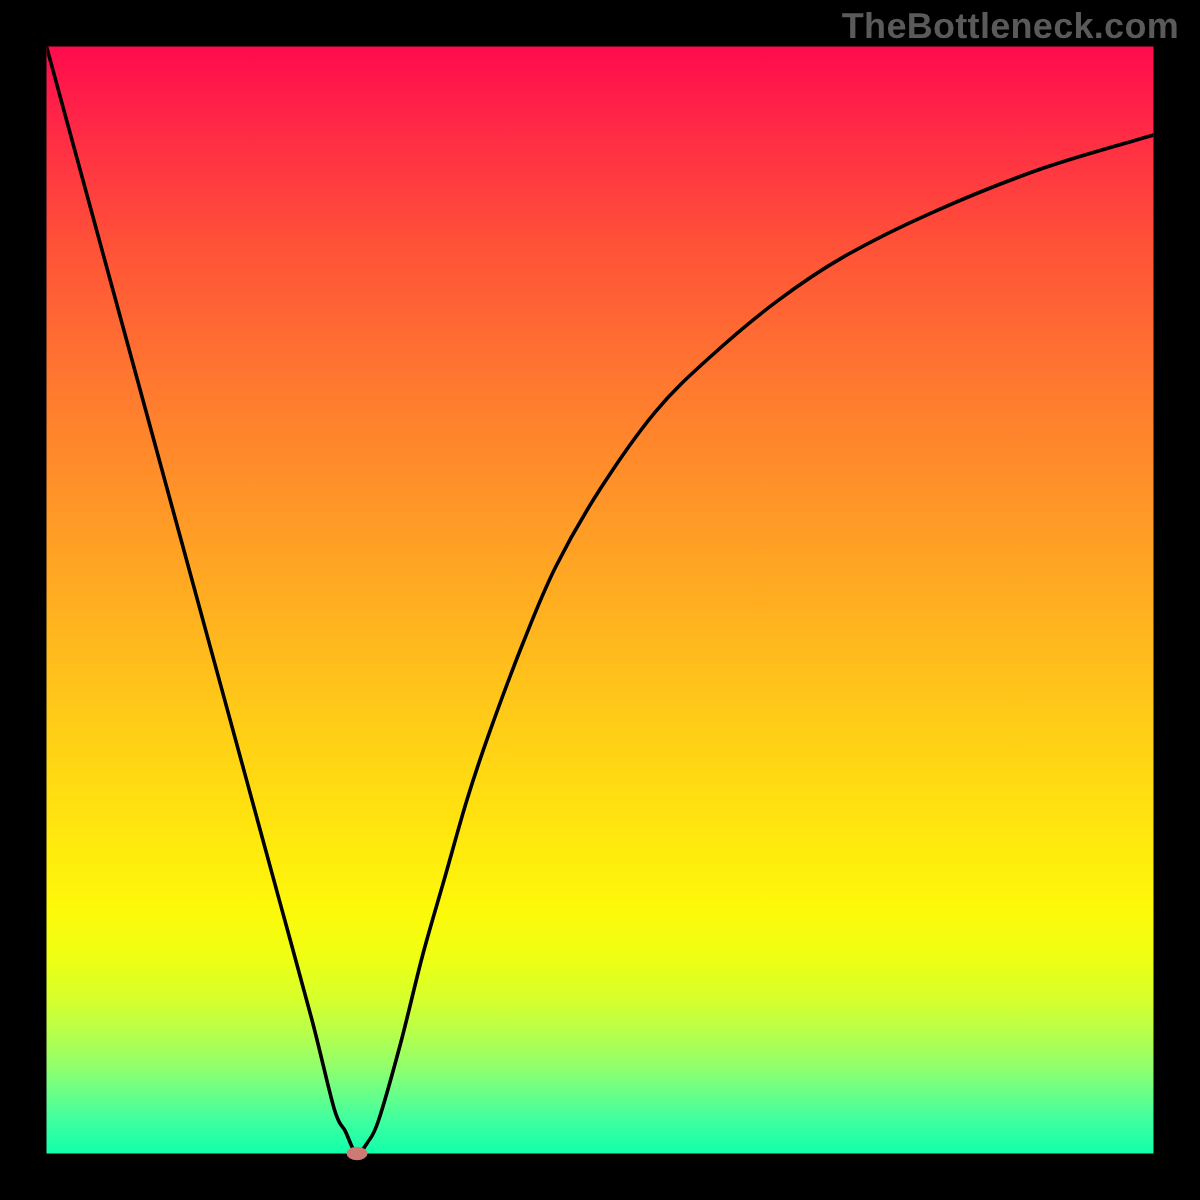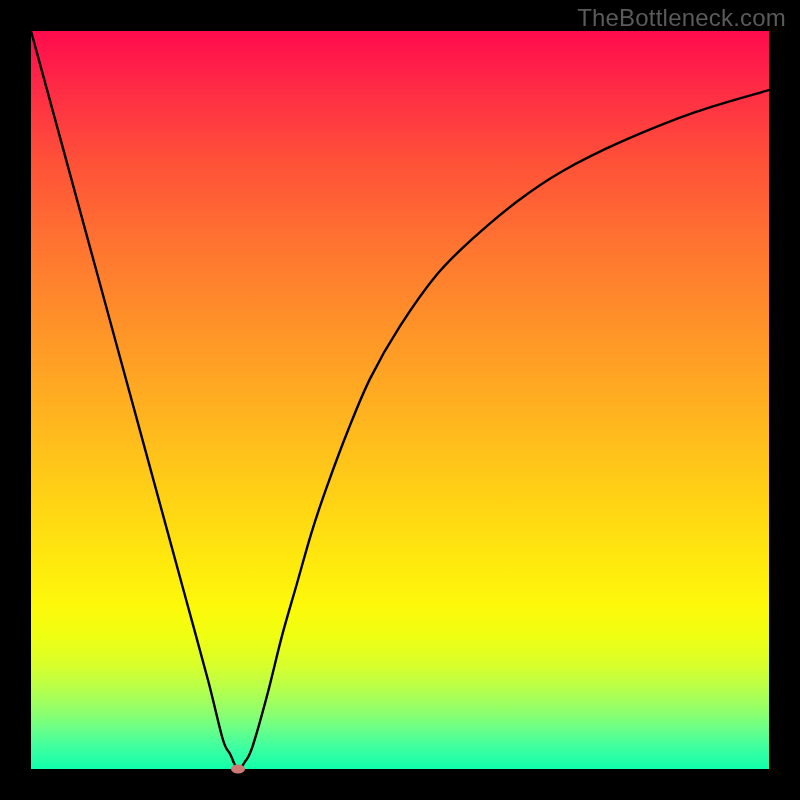--- a/index.html
+++ b/index.html
@@ -9,21 +9,21 @@
     height: 800px;
     background: #000;
     position: relative;
   }
   .watermark {
     position: absolute;
     top: 4px;
     right: 14px;
     font-family: Arial, Helvetica, sans-serif;
     font-size: 24px;
-    font-weight: 400;
+    font-weight: 700;
     color: #5a5a5a;
     letter-spacing: 0.2px;
   }
   .plot {
     position: absolute;
     left: 31px;
     top: 31px;
     width: 738px;
     height: 738px;
     background: linear-gradient(to bottom,

